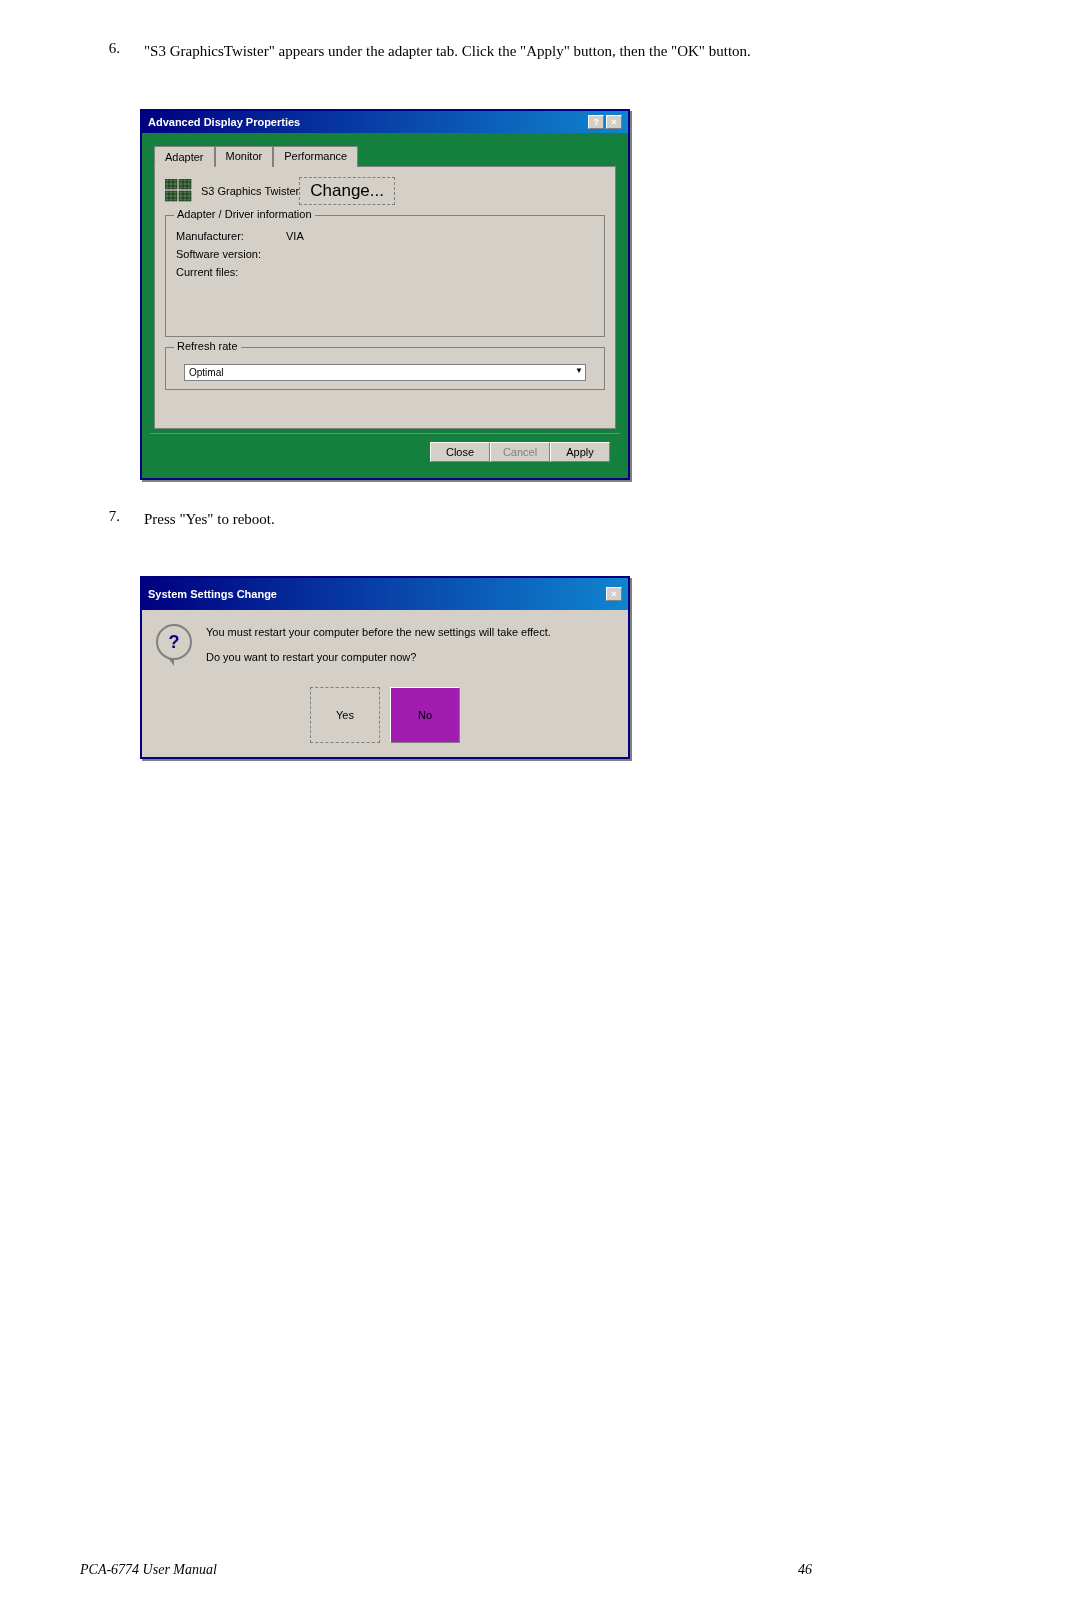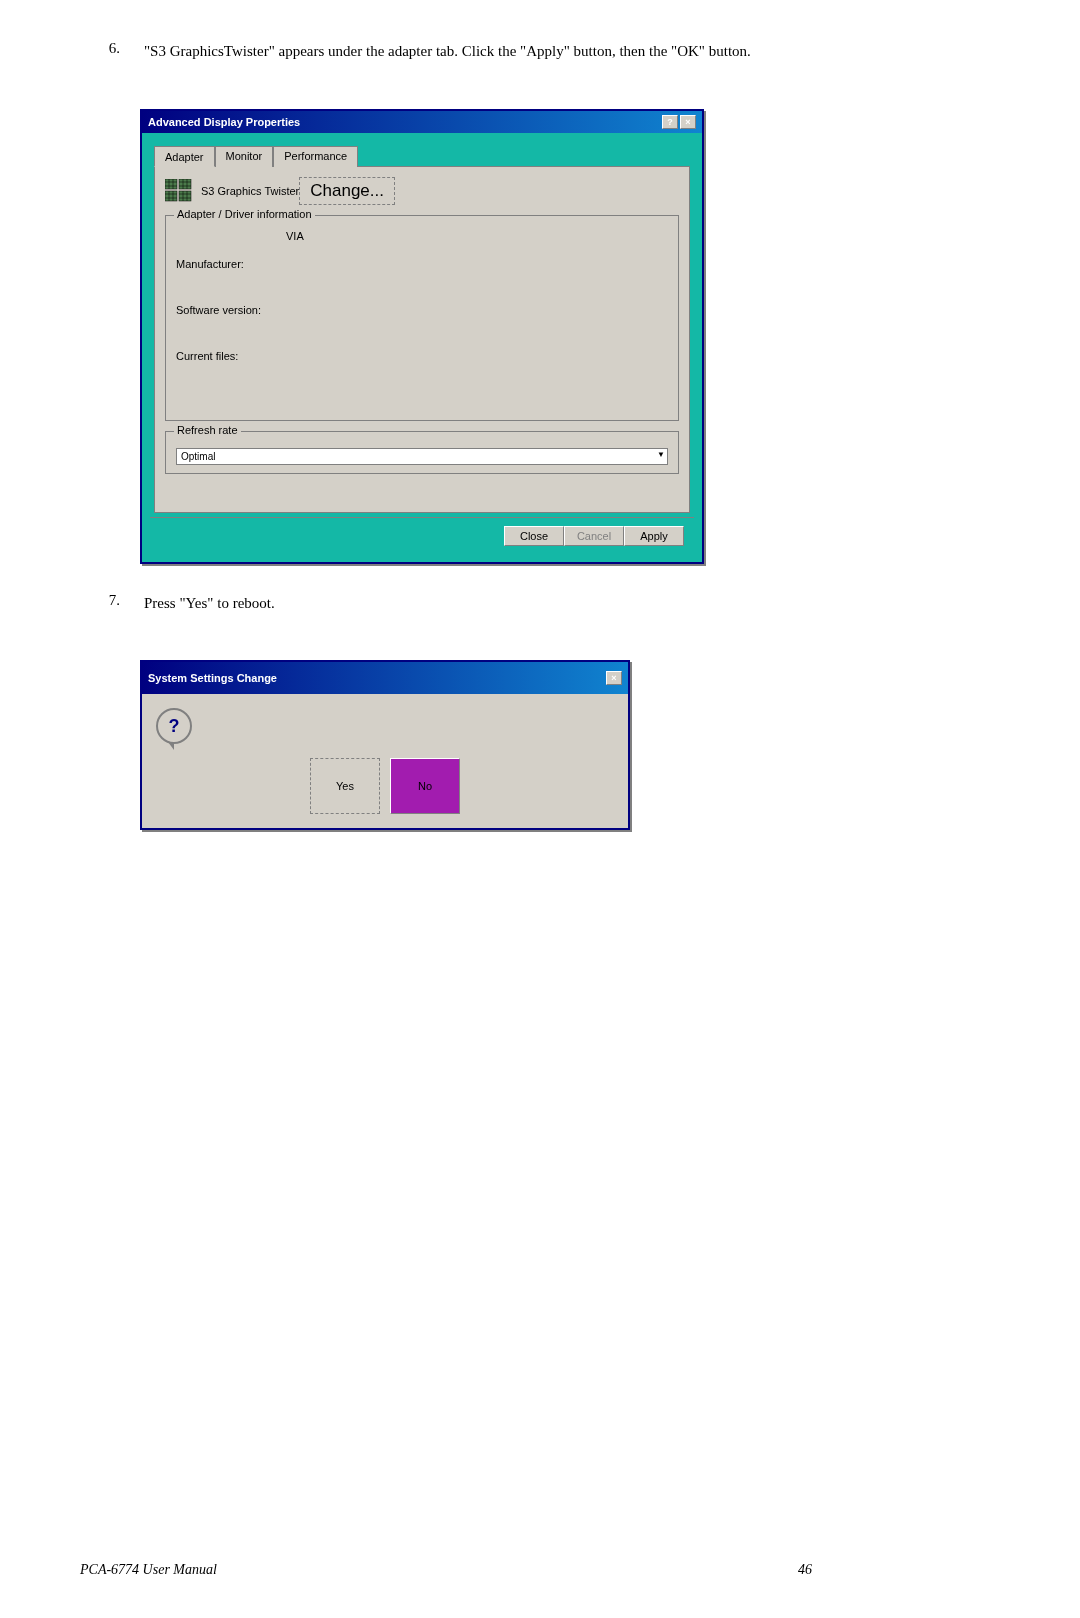--- a/index.html
+++ b/index.html
@@ -36,22 +36,22 @@
     }
 
     
     .dialog-container {
       margin: 18px 0 28px 60px;
       display: inline-block;
     }
 
     .win-dialog {
       border: 2px solid #000080;
-      background: #14b8a6;
-      width: 564px;
+      background: #15803d;
+      width: 490px;
       font-family: 'Arial', 'Tahoma', sans-serif;
       font-size: 11px;
       box-shadow: 2px 2px 0 #808080;
     }
 
     .win-titlebar {
       background: linear-gradient(to right, #000080, #1084d0);
       color: #fff;
       padding: 3px 6px;
       display: flex;
@@ -177,31 +177,30 @@
     .driver-info-row {
       font-size: 11px;
       font-family: 'Arial', sans-serif;
       margin-top: 6px;
       display: flex;
       gap: 0;
     }
 
     .driver-info-label {
       min-width: 110px;
-      margin-top: 28px;
     }
 
     .driver-info-value {
       font-weight: normal;
     }
 
     
     .refresh-group {
       border: 1px solid #808080;
-      padding: 8px 10px;
+      padding: 8px 18px;
       margin-bottom: 10px;
       position: relative;
     }
 
     .refresh-legend {
       position: absolute;
       top: -8px;
       left: 8px;
       background: #d4d0c8;
       padding: 0 3px;
@@ -524,20 +523,24 @@
 
       <div class="sys-titlebar">
         <span>System Settings Change</span>
         <div class="sys-titlebar-btn">×</div>
       </div>
 
       <div class="sys-body">
 
         <div class="sys-icon">?</div>
 
+        <div class="sys-text">
+          <p>You must restart your computer before the new settings will take effect.</p>
+          <p>Do you want to restart your computer now?</p>
+        </div>
       </div>
 
       <div class="sys-buttons">
         <button class="sys-btn-dashed">Yes</button>
         <button class="sys-btn">No</button>
       </div>
     </div>
   </div>
 
 </div>

